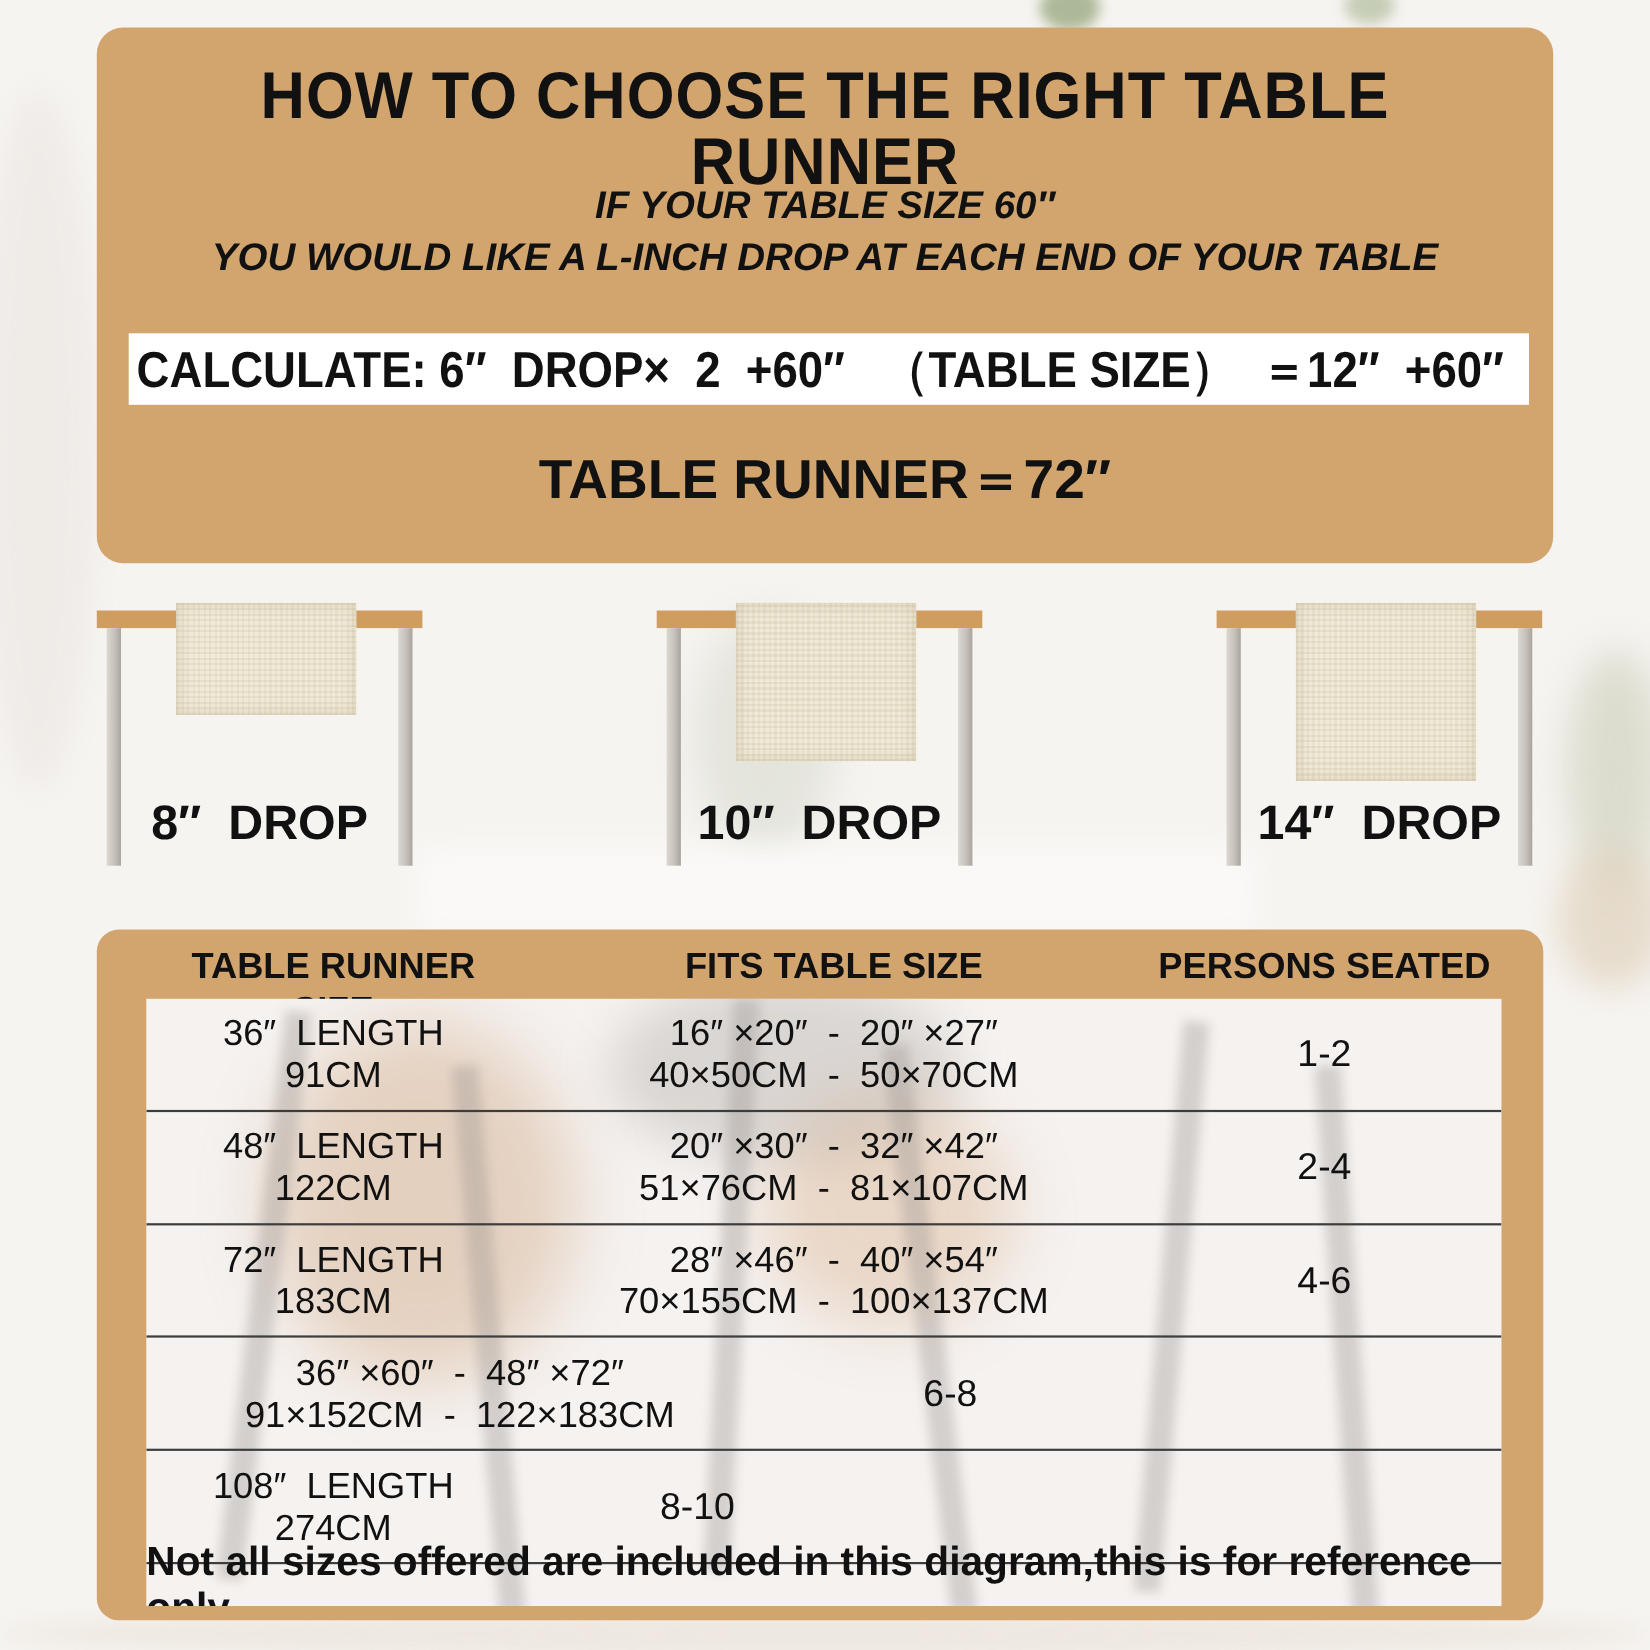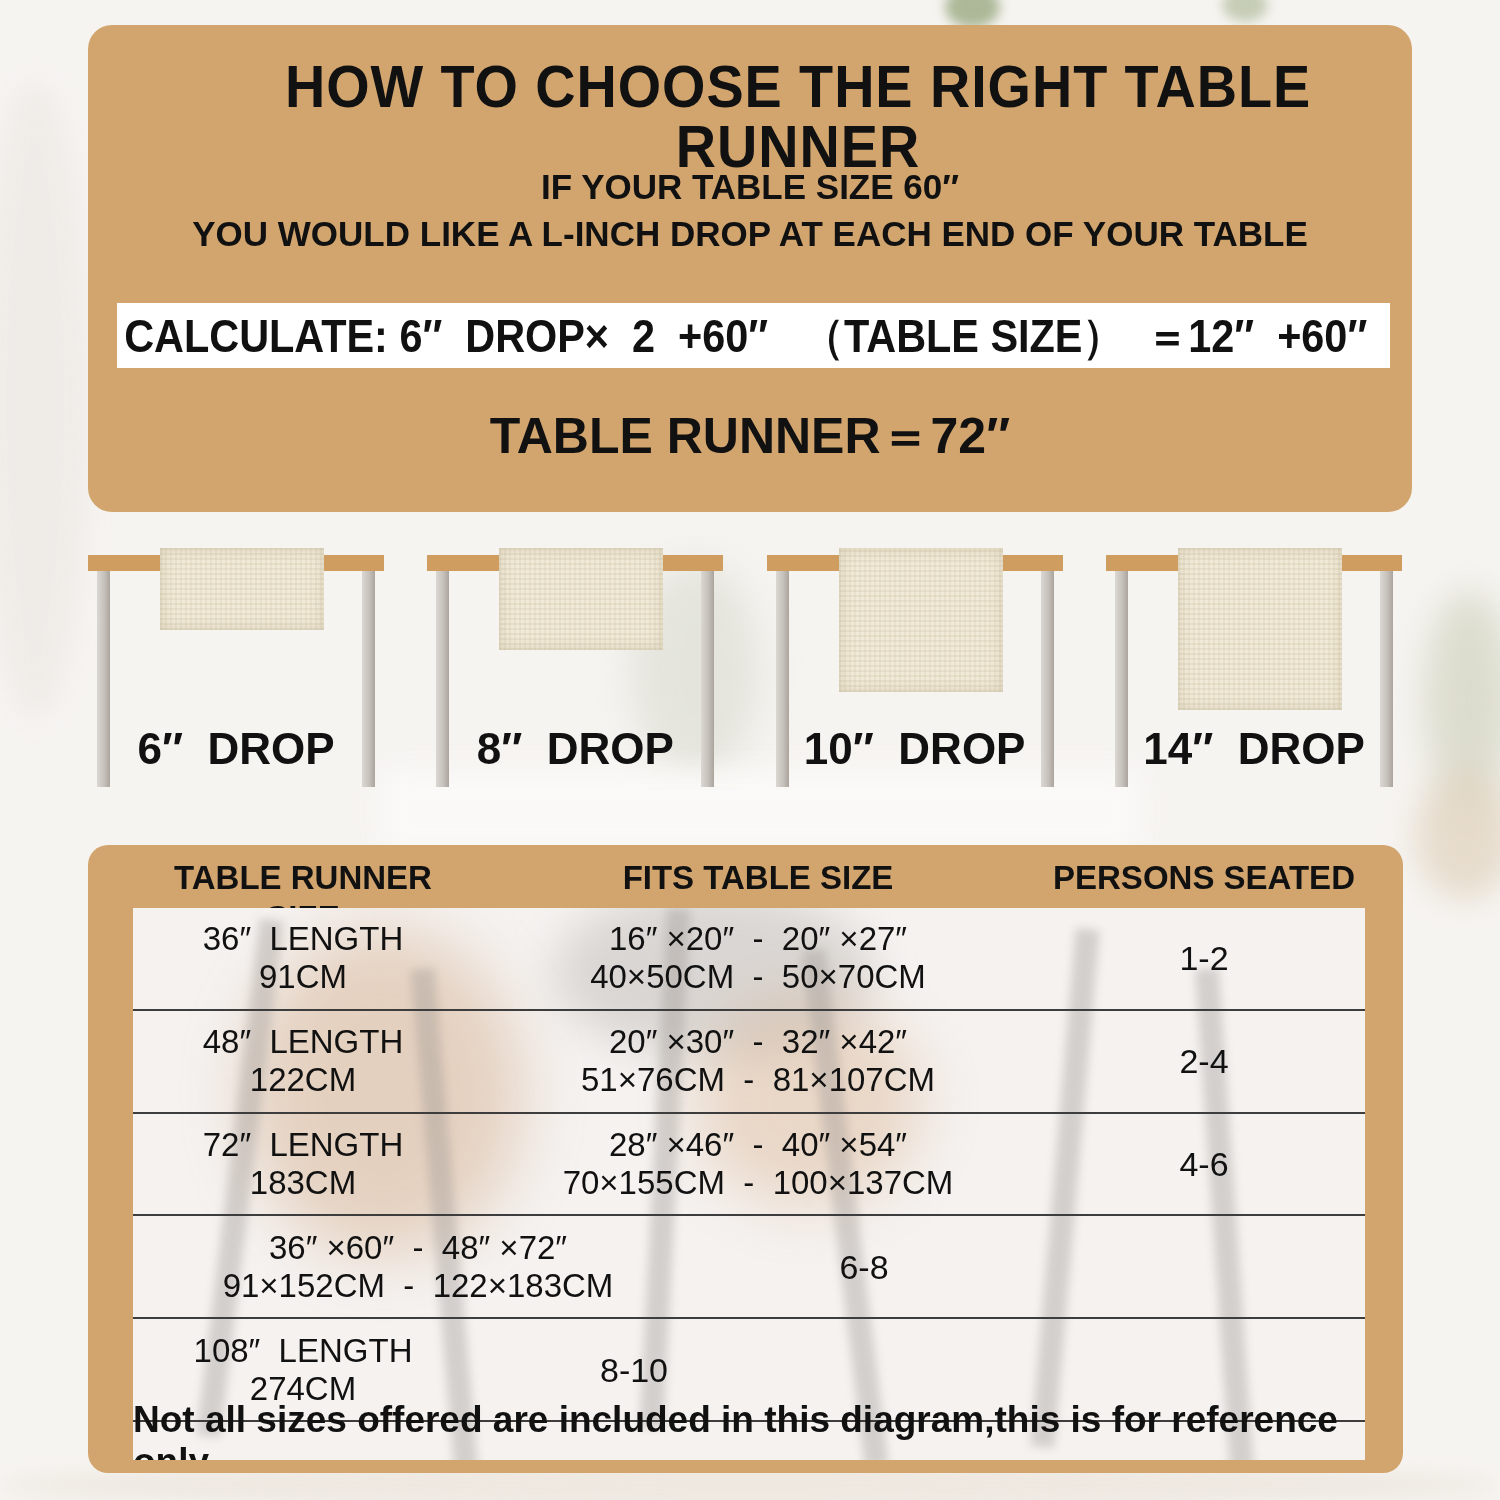--- a/index.html
+++ b/index.html
@@ -18,23 +18,23 @@
   .b-rightwarm{left:1415px;top:770px;width:100px;height:130px;background:#e0d2bd;filter:blur(16px);opacity:.7;}
   .b-midplant{left:630px;top:560px;width:130px;height:220px;background:#c3c8b8;filter:blur(20px);opacity:.35;}
   .b-leftwall{left:-20px;top:80px;width:110px;height:640px;background:#efebe7;filter:blur(14px);opacity:.9;}
   .b-floor{left:0;top:1462px;width:1500px;height:46px;background:#ece5dc;filter:blur(10px);opacity:.8;}
   .b-cloth{left:380px;top:770px;width:760px;height:80px;background:#fbfaf8;filter:blur(12px);opacity:.9;border-radius:10px;}
   
   .box-top{
     position:absolute;left:88px;top:25px;width:1324px;height:487px;
     background:#d3a56e;border-radius:24px;
   }
-  .title{position:absolute;top:32px;left:0;width:100%;text-align:center;padding-left:48px;}
+  .title{position:absolute;top:32px;left:0;width:100%;text-align:center;}
   .title span{display:inline-block;transform:scaleX(.93);font-size:60px;font-weight:bold;letter-spacing:1px;line-height:1;}
-  .subtitle{position:absolute;top:138px;left:0;width:100%;text-align:center;font-size:35px;font-weight:bold;line-height:47px;}
+  .subtitle{position:absolute;top:138px;left:0;width:100%;text-align:center;font-size:35px;font-weight:bold;line-height:47px;font-style:italic;}
   .calcbar{
     position:absolute;left:29px;top:278px;width:1273px;height:65px;background:#ffffff;
     display:flex;align-items:flex-end;
   }
   .calcbar span{display:inline-block;transform:scaleX(.9);transform-origin:left center;
     font-size:46px;font-weight:bold;padding-left:8px;white-space:pre;}
   .result{position:absolute;top:378px;left:0;width:100%;text-align:center;}
   .result span{display:inline-block;font-size:50px;font-weight:bold;white-space:pre;}
   
   .diagrams{position:absolute;left:88px;top:546px;width:1314px;height:252px;
@@ -112,27 +112,20 @@
   <div class="calcbar">
     <span>CALCULATE: 6″  DROP×  2  +60″   （TABLE SIZE）  ＝12″  +60″</span>
   </div>
   <div class="result">
     <span>TABLE RUNNER＝72″</span>
   </div>
 </div>
 
 <div class="diagrams">
 
-  <div class="diagram d1">
-    <div class="d-runner"></div>
-    <div class="d-bar"></div>
-    <div class="d-leg leg-l"></div>
-    <div class="d-leg leg-r"></div>
-    <div class="d-label">6″  DROP</div>
-  </div>
 
   <div class="diagram d2">
     <div class="d-runner"></div>
     <div class="d-bar"></div>
     <div class="d-leg leg-l"></div>
     <div class="d-leg leg-r"></div>
     <div class="d-label">8″  DROP</div>
   </div>
 
   <div class="diagram d3">

